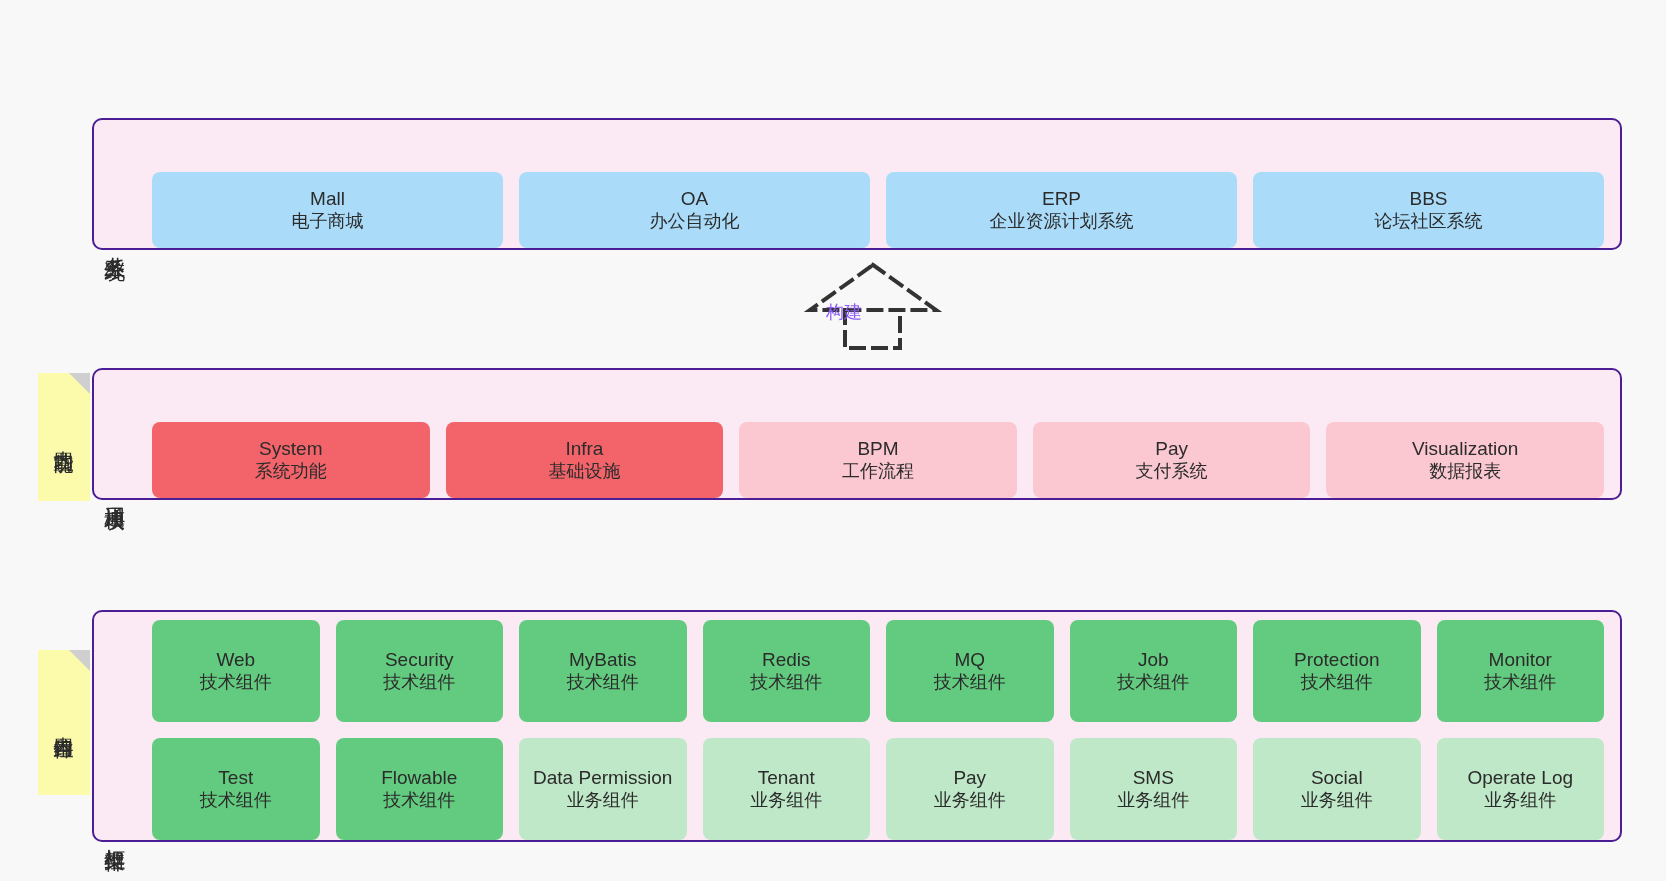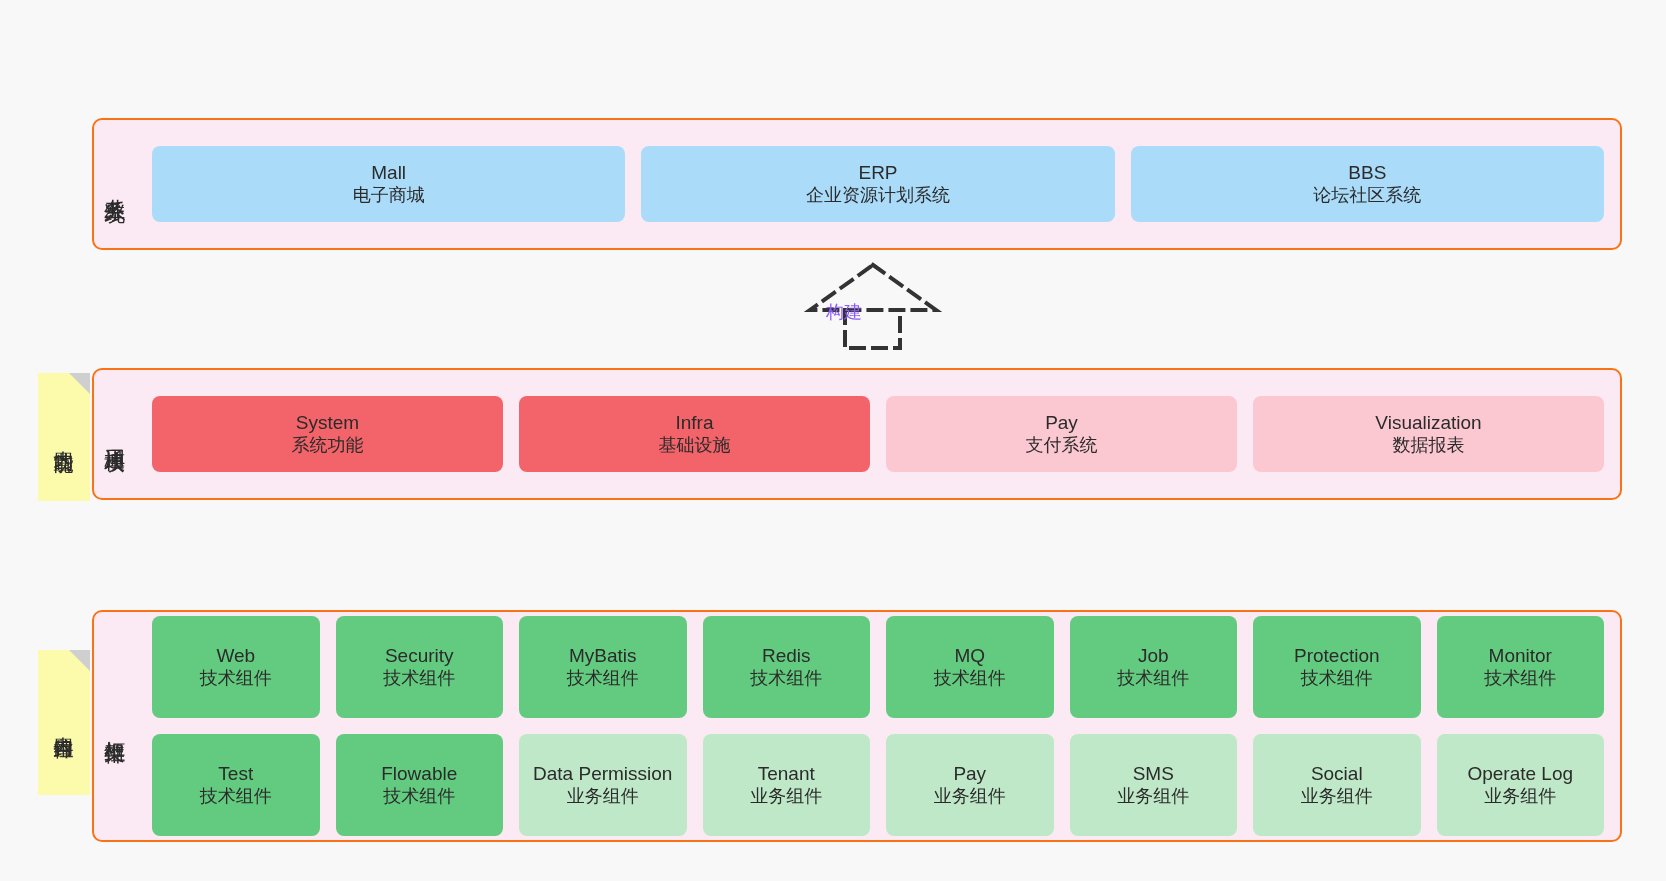--- a/index.html
+++ b/index.html
@@ -14,24 +14,24 @@
     width: 1666px;
     height: 881px;
     background: #f8f8f8;
     overflow: hidden;
   }
 
   
   .layer {
     position: absolute;
     background: #fbeaf4;
-    border: 2px solid #f97316;
+    border: 2px solid #4c1d95;
     border-radius: 10px;
     display: flex;
-    align-items: center;
+    align-items: flex-end;
   }
   .layer-label {
     flex: 0 0 auto;
     width: 42px;
     display: flex;
     align-items: center;
     justify-content: center;
     font-size: 21px;
     color: #2b2b2b;
     line-height: 1.12;
@@ -126,20 +126,24 @@
 
   <div class="layer h-business" style="left:92px; top:118px; width:1530px; height:132px;">
     <div class="layer-label">业务系统</div>
     <div class="layer-body">
       <div class="row">
         <div class="box c-blue">
           <span class="t1">Mall</span>
           <span class="t2">电子商城</span>
         </div>
         <div class="box c-blue">
+          <span class="t1">OA</span>
+          <span class="t2">办公自动化</span>
+        </div>
+        <div class="box c-blue">
           <span class="t1">ERP</span>
           <span class="t2">企业资源计划系统</span>
         </div>
         <div class="box c-blue">
           <span class="t1">BBS</span>
           <span class="t2">论坛社区系统</span>
         </div>
       </div>
     </div>
   </div>
@@ -158,20 +162,24 @@
       <div class="row">
         <div class="box c-red">
           <span class="t1">System</span>
           <span class="t2">系统功能</span>
         </div>
         <div class="box c-red">
           <span class="t1">Infra</span>
           <span class="t2">基础设施</span>
         </div>
         <div class="box c-pink">
+          <span class="t1">BPM</span>
+          <span class="t2">工作流程</span>
+        </div>
+        <div class="box c-pink">
           <span class="t1">Pay</span>
           <span class="t2">支付系统</span>
         </div>
         <div class="box c-pink">
           <span class="t1">Visualization</span>
           <span class="t2">数据报表</span>
         </div>
       </div>
     </div>
   </div>

